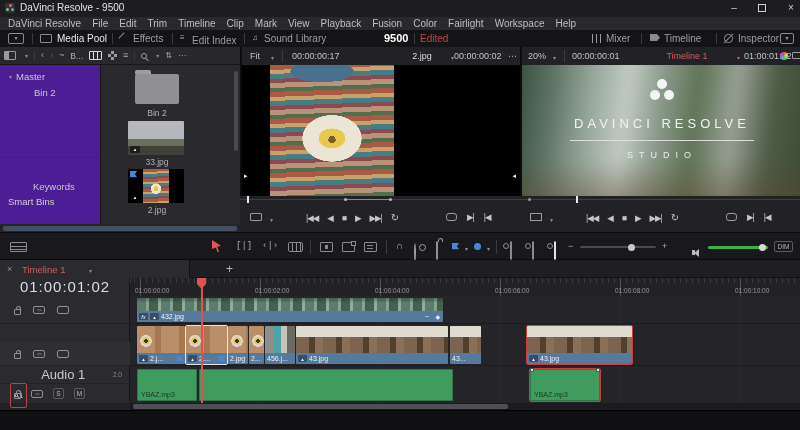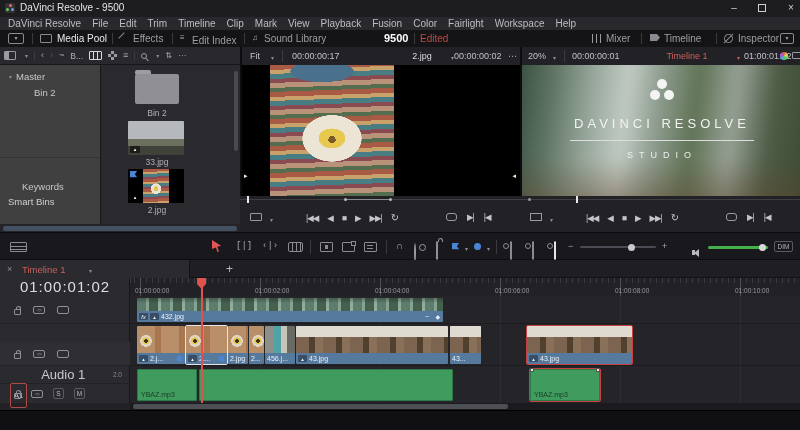--- a/index.html
+++ b/index.html
@@ -15,21 +15,21 @@
   
   .titlebar{left:0;top:0;width:800px;height:17px;background:#1d1d1f;display:flex;align-items:center;font-size:10px;color:#e4e4e6;}
   .winbtn{width:24px;text-align:center;color:#cfcfcf;font-size:10px;cursor:default;}
   
   .menubar{left:0;top:17px;width:800px;height:13px;background:#28282d;display:flex;align-items:center;gap:11px;padding-left:8px;font-size:10px;color:#bdbdc2;}
   
   .toolbar{left:0;top:30px;width:800px;height:17px;background:#141417;font-size:10px;color:#9d9da3;}
   .tb-ico{display:inline-block;border:1px solid #8a8a90;border-radius:1px;}
   
   .panel-hdr{left:0;top:47px;width:240px;height:18px;background:#28282d;display:flex;align-items:center;gap:6px;padding:0 4px;border-bottom:1px solid #17171a;}
-  .tree{left:0;top:65px;width:100px;height:159px;background:#404040;font-size:9.5px;}
+  .tree{left:0;top:65px;width:100px;height:159px;background:#4c1d95;font-size:9.5px;}
   .grid{left:100px;top:65px;width:140px;height:159px;background:#29292e;border-left:1px solid #17171a;font-size:8.5px;color:#b0b0b6;}
   .folder{width:44px;height:30px;background:#8f8f94;border-radius:2px;position:relative;}
   .folder:before{content:"";position:absolute;top:-4px;left:0;width:16px;height:4px;background:#9c9ca1;border-radius:2px 2px 0 0;}
   
   .vhdr{top:47px;height:18px;background:#212126;font-size:9px;color:#c2c2c8;}
   .vimg{top:65px;height:131px;background:#000;}
   .scrub{top:196px;height:7px;background:#212126;}
   .transport{top:203px;height:29px;background:#212126;}
   .tbicon{color:#c4c4ca;font-size:8.5px;letter-spacing:-1px;}
   .monitor{width:12px;height:8px;border:1px solid #9a9aa0;border-radius:1px;}
@@ -169,21 +169,21 @@
       <span class="dd">▾</span>
       <span>Master</span>
     </div>
     <div class="row" style="height:16px;padding-left:34px;">
       <span>Bin 2</span>
     </div>
     <div style="position:absolute;left:0;top:92px;width:100px;border-top:1px solid #34343a;"></div>
     <div class="row" style="position:absolute;top:96px;height:16px;padding-left:8px;color:#d0d0d4;margin-top:32px;">
         <span>Smart Bins</span>
       </div>
-    <div class="row" style="position:absolute;top:113px;height:16px;padding-left:22px;">
+    <div class="row" style="position:absolute;top:113px;height:16px;padding-left:33px;">
         <span>Keywords</span>
       </div>
   </div>
 
   <div class="a grid">
     <div style="position:absolute;left:34px;top:9px;" class="folder"></div>
     <div style="position:absolute;left:0;top:43px;width:112px;text-align:center;">Bin 2</div>
     <div style="position:absolute;left:27px;top:56px;width:56px;height:34px;background:linear-gradient(#b5b9bd 0 52%,#6a6f5e 52% 74%,#3e4238 74%);border-radius:1px;">
       <span style="position:absolute;left:2px;bottom:2px;width:10px;height:7px;background:rgba(0,0,0,.55);border-radius:1px;color:#fff;font-size:5px;text-align:center;line-height:7px;">▴</span>
     </div>

